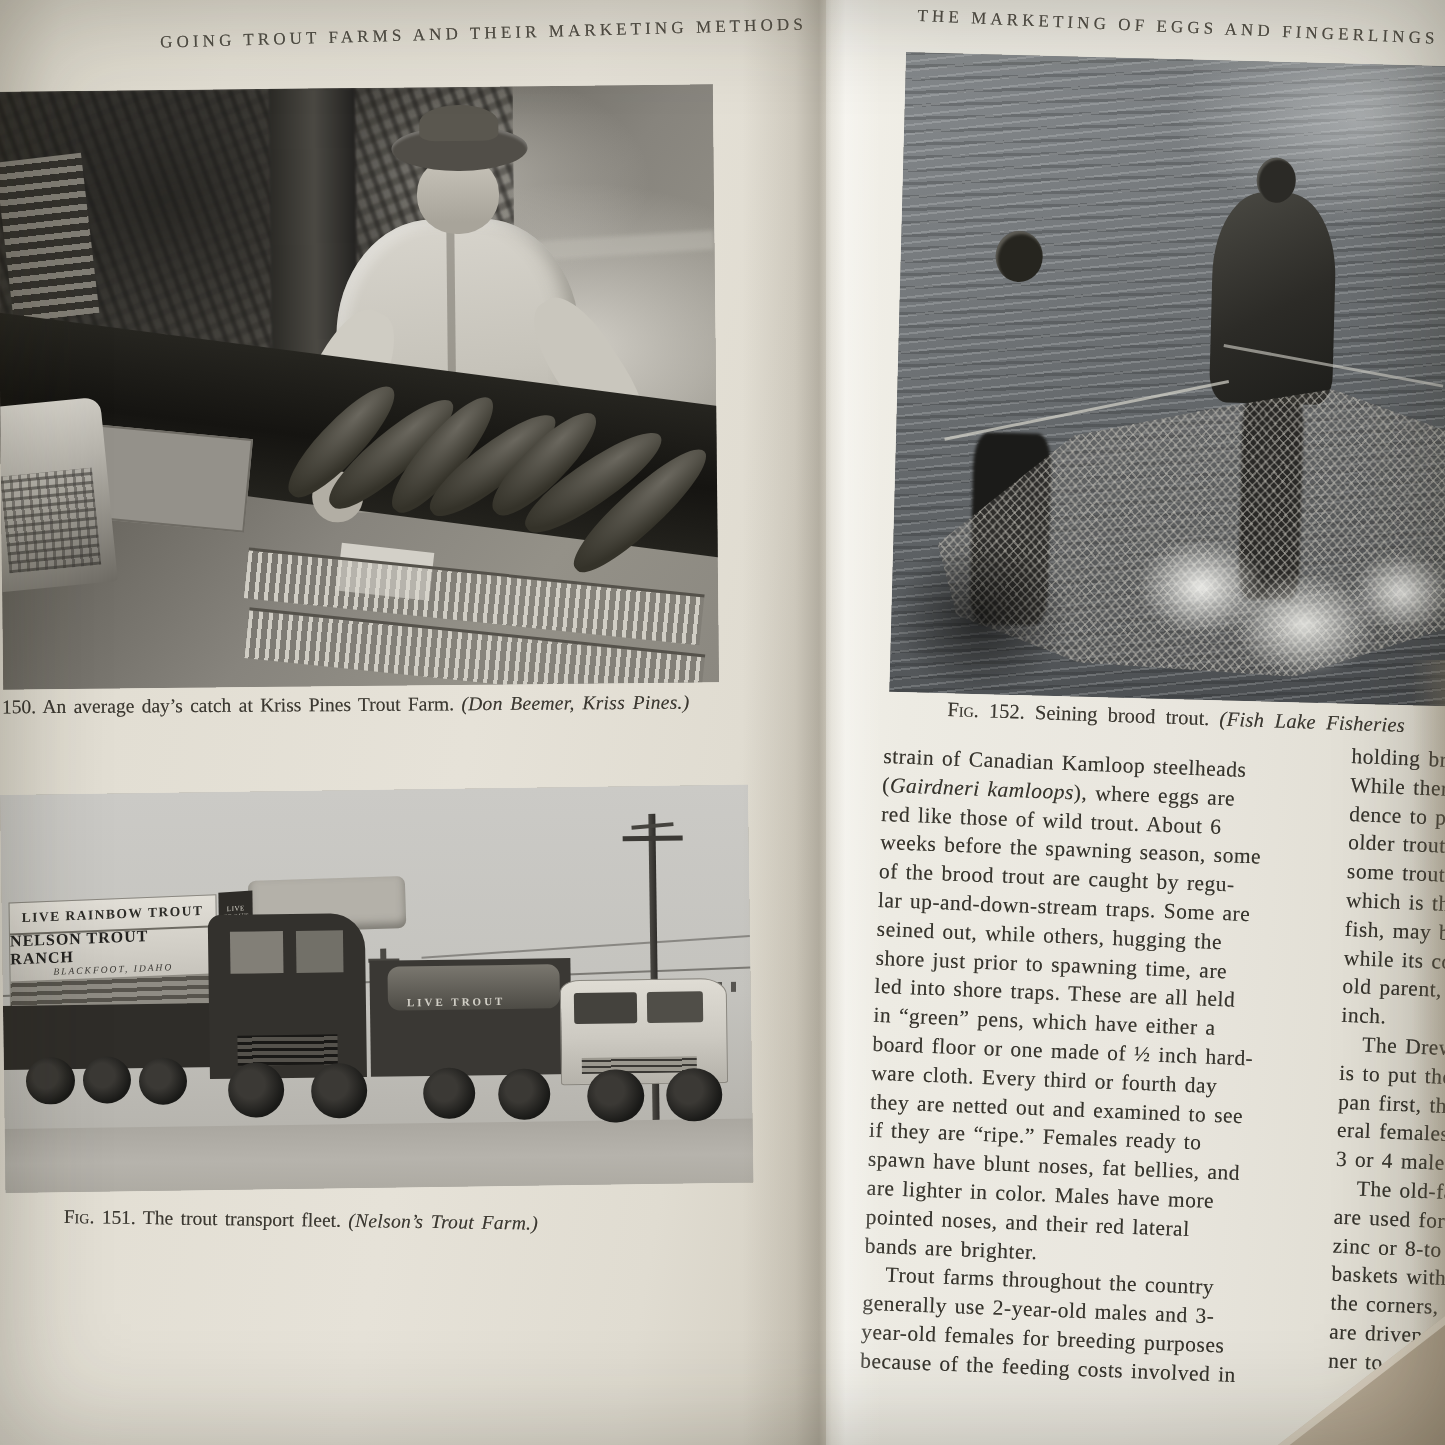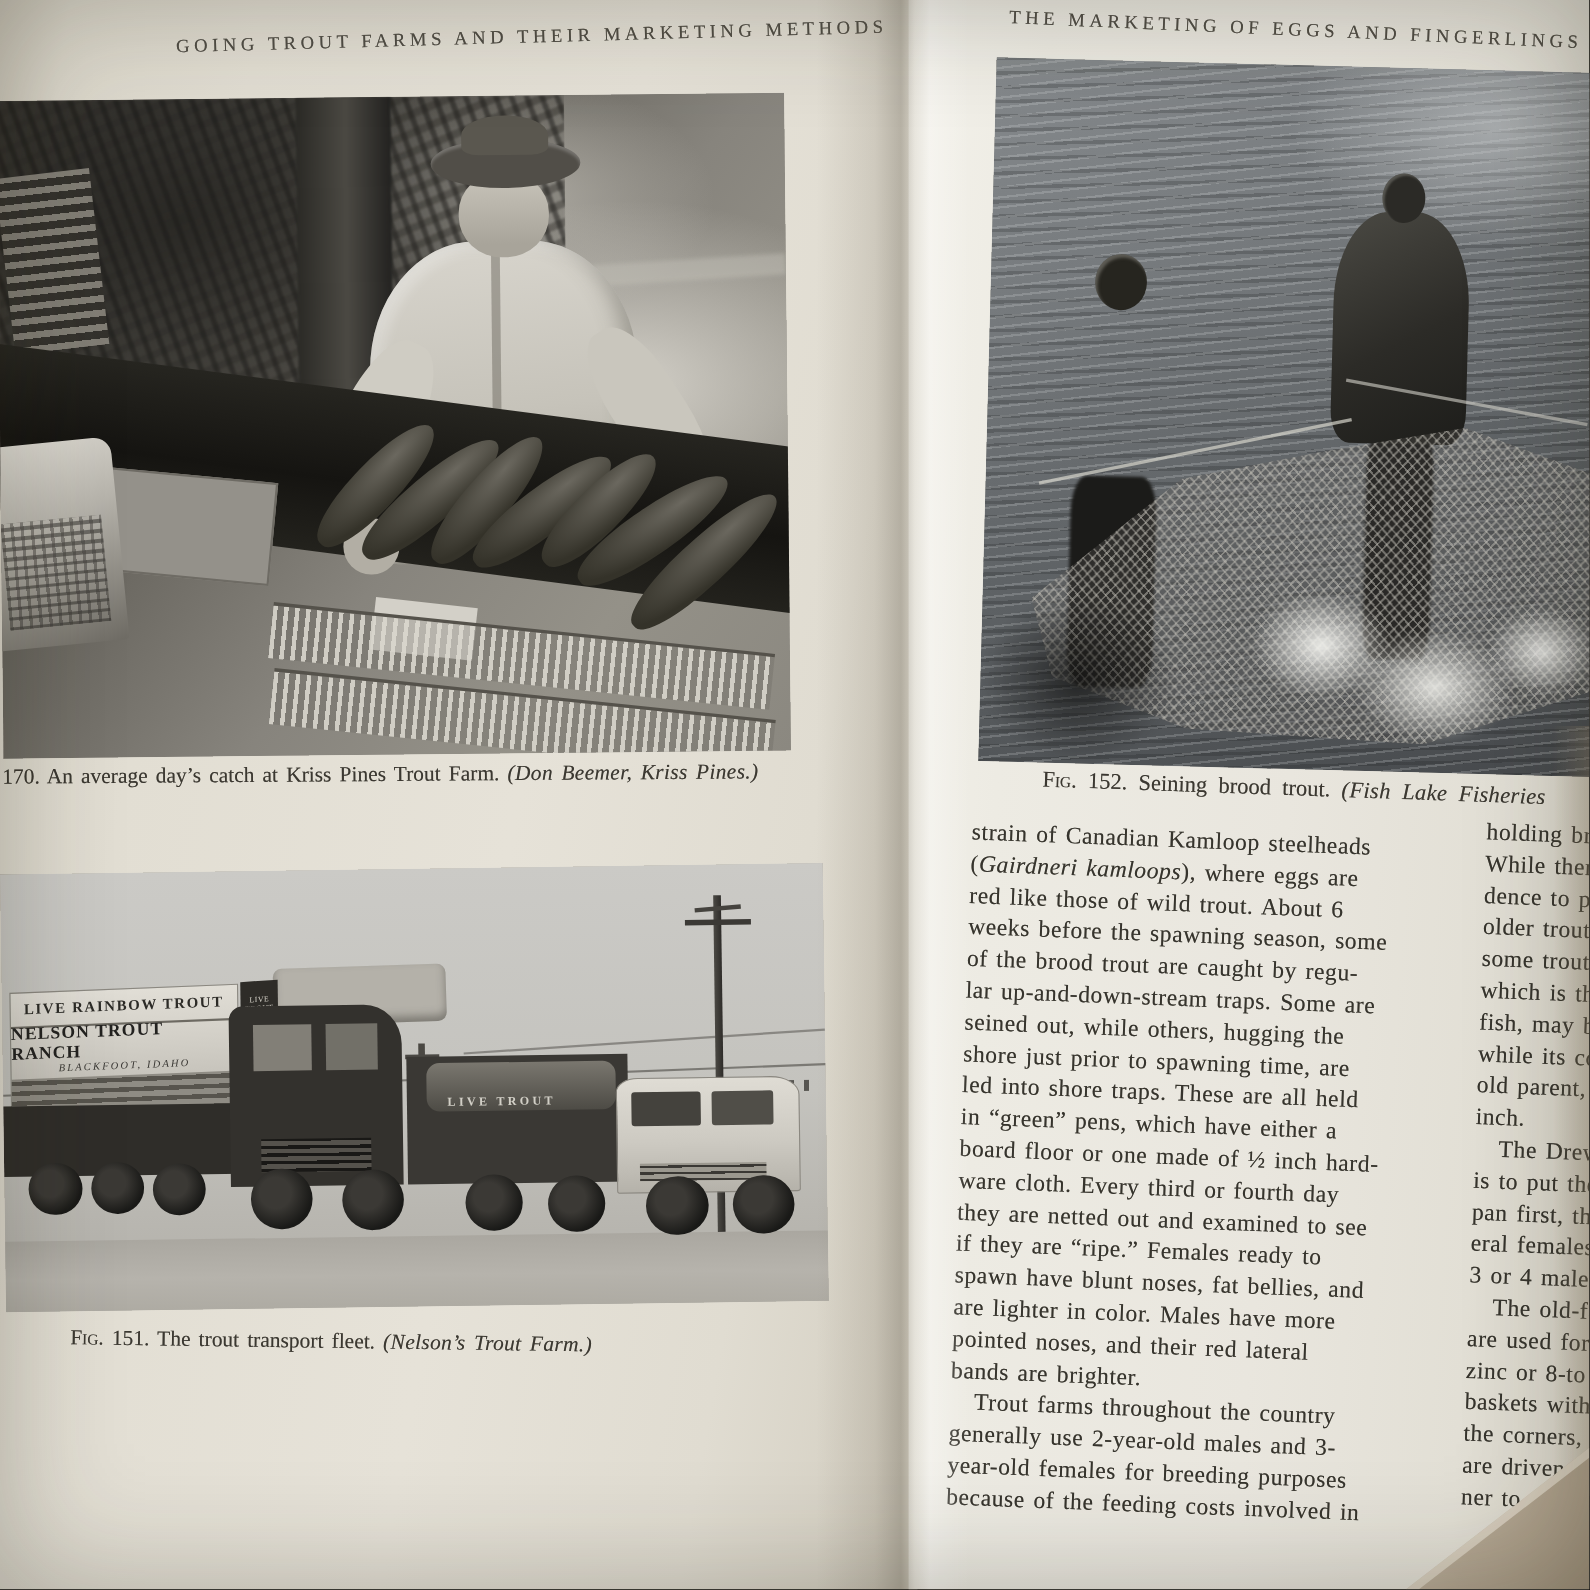--- a/index.html
+++ b/index.html
@@ -254,21 +254,21 @@
     </div>
     <div class="abs p150-boxes"></div>
     <div class="abs p150-box2"></div>
     <div class="abs p150-tray"></div>
     <div class="abs p150-tray p150-tray2"></div>
     <div class="abs p150-register">
       <div class="keys"></div>
     </div>
   </div>
 
-  <div class="abs caption cap150"><span>170.</span> <span>An average day’s catch at Kriss Pines Trout Farm.</span> <i>(Don Beemer, Kriss Pines.)</i></div>
+  <div class="abs caption cap150"><span>150.</span> <span>An average day’s catch at Kriss Pines Trout Farm.</span> <i>(Don Beemer, Kriss Pines.)</i></div>
 
   <div class="abs photo p151">
     <div class="abs p151-sky"></div>
     <div class="abs p151-ground"></div>
     <div class="abs p151-wire1"></div>
     <div class="abs p151-wire2"></div>
     <div class="abs p151-flags"></div>
     <div class="abs p151-trees"></div>
     <div class="abs p151-pole"></div>
     <div class="abs p151-cross1"></div>

